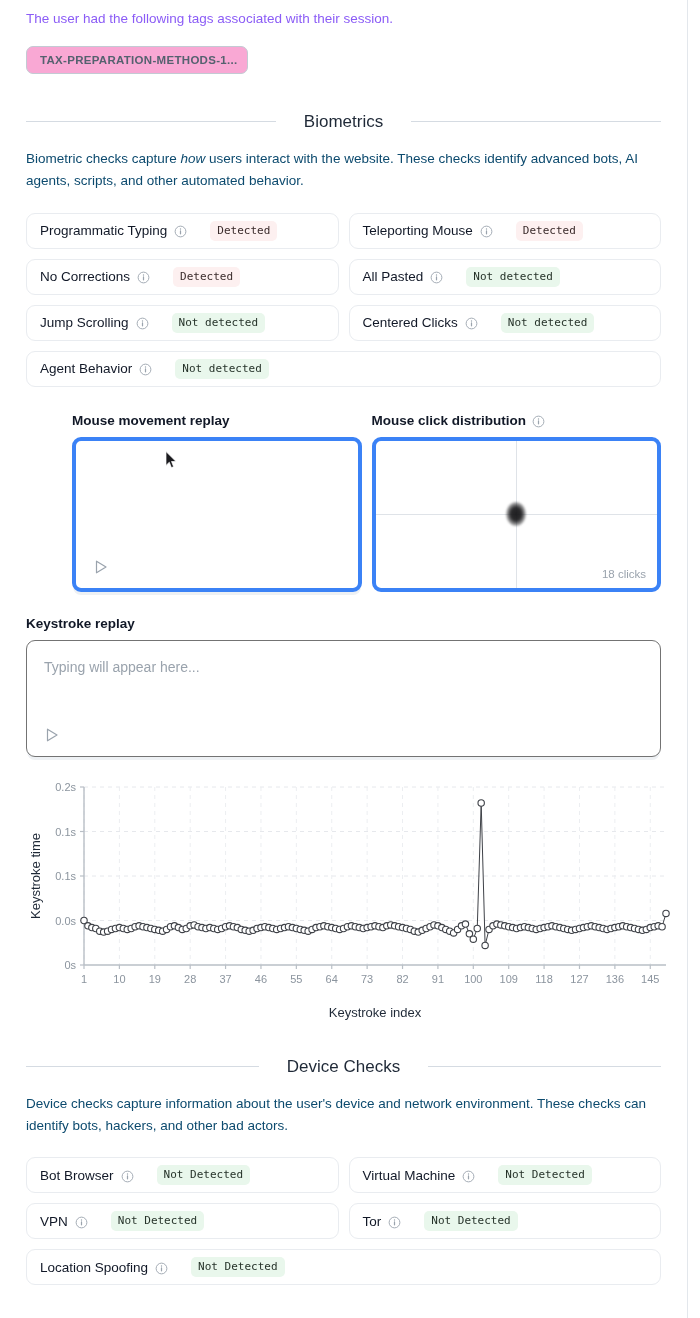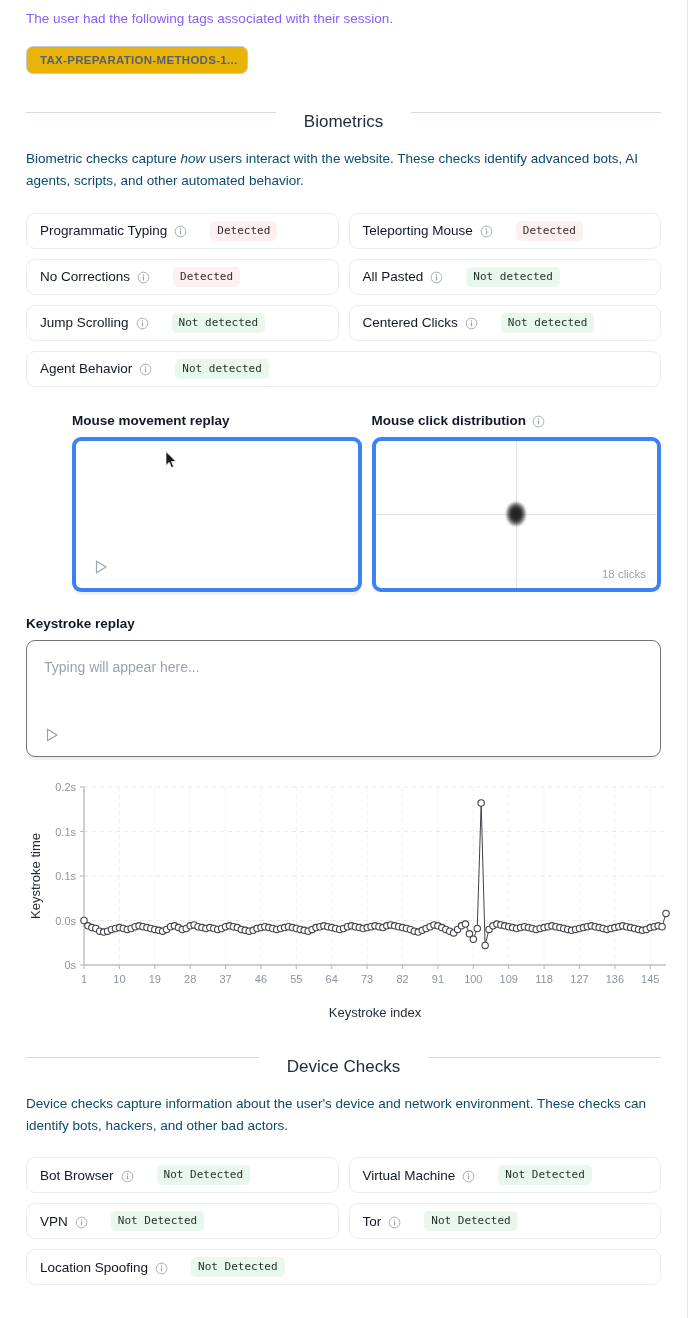--- a/index.html
+++ b/index.html
@@ -30,30 +30,30 @@
   .tag-row { margin-top: 16px; }
   .tag-chip {
     display: inline-block;
     border: 1px solid #c3cad3;
     border-radius: 7px;
     padding: 7px 12px 7px 13px;
     font-size: 11.5px;
     font-weight: 700;
     letter-spacing: .3px;
     color: #55616f;
-    background: #eab308;
+    background: #f9a8d4;
     max-width: 222px;
     overflow: hidden;
     white-space: nowrap;
   }
 
   
   .section-divider {
     display: flex;
-    align-items: flex-start;
+    align-items: center;
     gap: 28px;
     margin-top: 34px;
     margin-bottom: 10px;
   }
   .section-divider .line {
     flex: 1 1 auto;
     height: 1px;
     background: #d5dbe2;
   }
   .section-divider .title {

